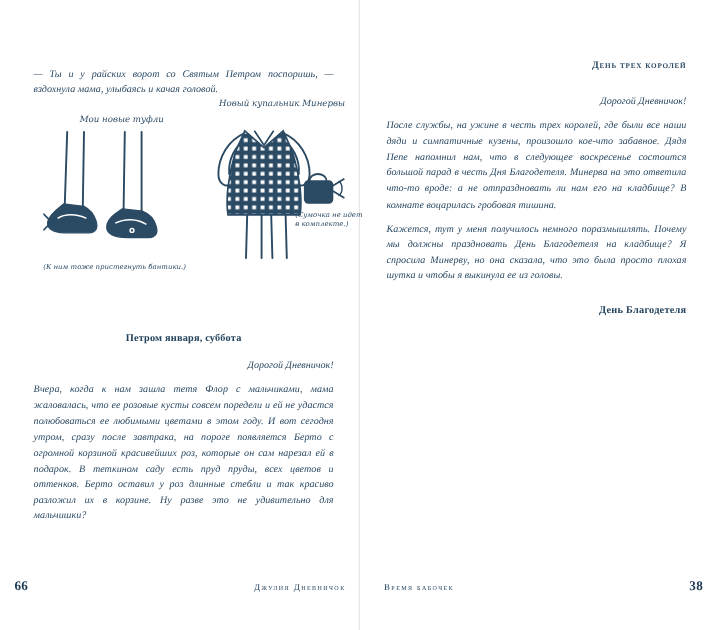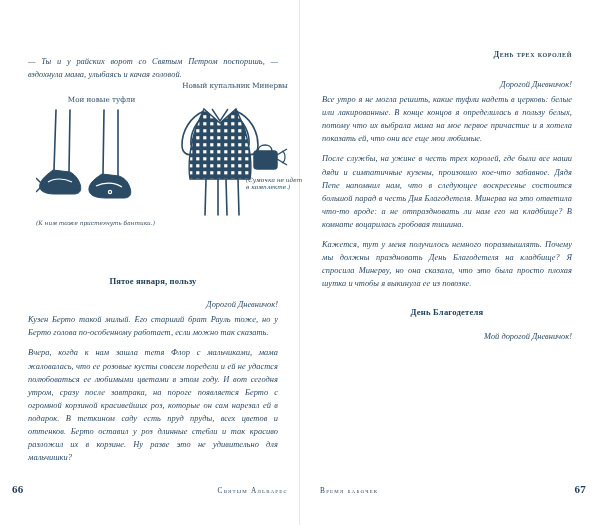--- a/index.html
+++ b/index.html
@@ -77,21 +77,21 @@
     font-size: 8.6px;
     font-weight: bold;
     text-align: center;
     margin: 16px 0 12px 0;
     color: #22425c;
     letter-spacing: 0.15px;
   }
   .section-head-right {
     font-size: 8.6px;
     font-weight: bold;
-    text-align: center;
+    text-align: right;
     margin: 17px 0 13px 0;
     color: #22425c;
     letter-spacing: 0.2px;
   }
 
   
   .footer {
     position: absolute;
     bottom: 28px;
     left: 0;
@@ -132,20 +132,21 @@
     margin-top: 14px;
   }
   .illo {
     position: absolute;
   }
   .illo-shoes { left: 8px; top: 0; width: 125px; }
   .illo-suit  { left: 132px; top: -14px; width: 150px; }
 
   .illo-caption {
     font-family: "DejaVu Serif", "Liberation Serif", serif;
+    font-style: italic;
     font-size: 7.2px;
     line-height: 9px;
     color: #2b4a64;
     text-align: center;
   }
   .illo-caption-small {
     font-family: "DejaVu Serif", "Liberation Serif", serif;
     font-style: italic;
     font-size: 5.8px;
     line-height: 7px;
@@ -248,48 +249,45 @@
             <path d="M98 58 C98 50 112 50 112 58"></path>
             <rect x="94" y="58" width="23" height="18" rx="3" fill="#2b4a64"></rect>
             <path d="M117 62 L127 56 M117 66 L127 72" stroke-width="1.4"></path>
             <path d="M122 58 C126 60 126 68 122 70" stroke-width="1.2"></path>
           </g>
         </svg>
         <div class="illo-caption-small cap-suit-bag">(Сумочка не идет в комплекте.)</div>
       </div>
     </div>
 
-    <div class="section-head">Пятое января, пользу</div>
+    <div class="section-head">Петром января, суббота</div>
 
     <p class="salutation">Дорогой Дневничок!</p>
 
-    <p class="para">Кузен Берто такой милый. Его старший брат Рауль тоже, но у Берто голова по-особенному работает, если можно так сказать.</p>
     <p class="para gap">Вчера, когда к нам зашла тетя Флор с мальчиками, мама жаловалась, что ее розовые кусты совсем поредели и ей не удастся полюбоваться ее любимыми цветами в этом году. И вот сегодня утром, сразу после завтрака, на пороге появляется Берто с огромной корзиной красивейших роз, которые он сам нарезал ей в подарок. В теткином саду есть пруд пруды, всех цветов и оттенков. Берто оставил у роз длинные стебли и так красиво разложил их в корзине. Ну разве это не удивительно для мальчишки?</p>
 
     <div class="footer footer-left">
       <span class="folio">66</span>
-      <span class="footer-title">Святым Альварес</span>
+      <span class="footer-title">Джулия Дневничок</span>
       <span style="width:12px"></span>
     </div>
   </div>
 
   <div class="page page-right">
 
     <div class="running-head">День трех королей</div>
 
     <p class="salutation">Дорогой Дневничок!</p>
 
-    <p class="para">Все утро я не могла решить, какие туфли надеть в церковь: белые или лакированные. В конце концов я определилась в пользу белых, потому что их выбрала мама на мое первое причастие и я хотела показать ей, что они все еще мои любимые.</p>
     <p class="para gap">После службы, на ужине в честь трех королей, где были все наши дяди и симпатичные кузены, произошло кое-что забавное. Дядя Пепе напомнил нам, что в следующее воскресенье состоится большой парад в честь Дня Благодетеля. Минерва на это ответила что-то вроде: а не отпраздновать ли нам его на кладбище? В комнате воцарилась гробовая тишина.</p>
-    <p class="para gap">Кажется, тут у меня получилось немного поразмышлять. Почему мы должны праздновать День Благодетеля на кладбище? Я спросила Минерву, но она сказала, что это была просто плохая шутка и чтобы я выкинула ее из повозке.</p>
+    <p class="para gap">Кажется, тут у меня получилось немного поразмышлять. Почему мы должны праздновать День Благодетеля на кладбище? Я спросила Минерву, но она сказала, что это была просто плохая шутка и чтобы я выкинула ее из головы.</p>
 
     <div class="section-head-right">День Благодетеля</div>
 
-    <p class="salutation">Мой дорогой Дневничок!</p>
 
 
     <div class="footer footer-right">
       <span class="footer-title">Время бабочек</span>
-      <span class="folio">67</span>
+      <span class="folio">38</span>
     </div>
   </div>
 
 </div>
 
 </body></html>

